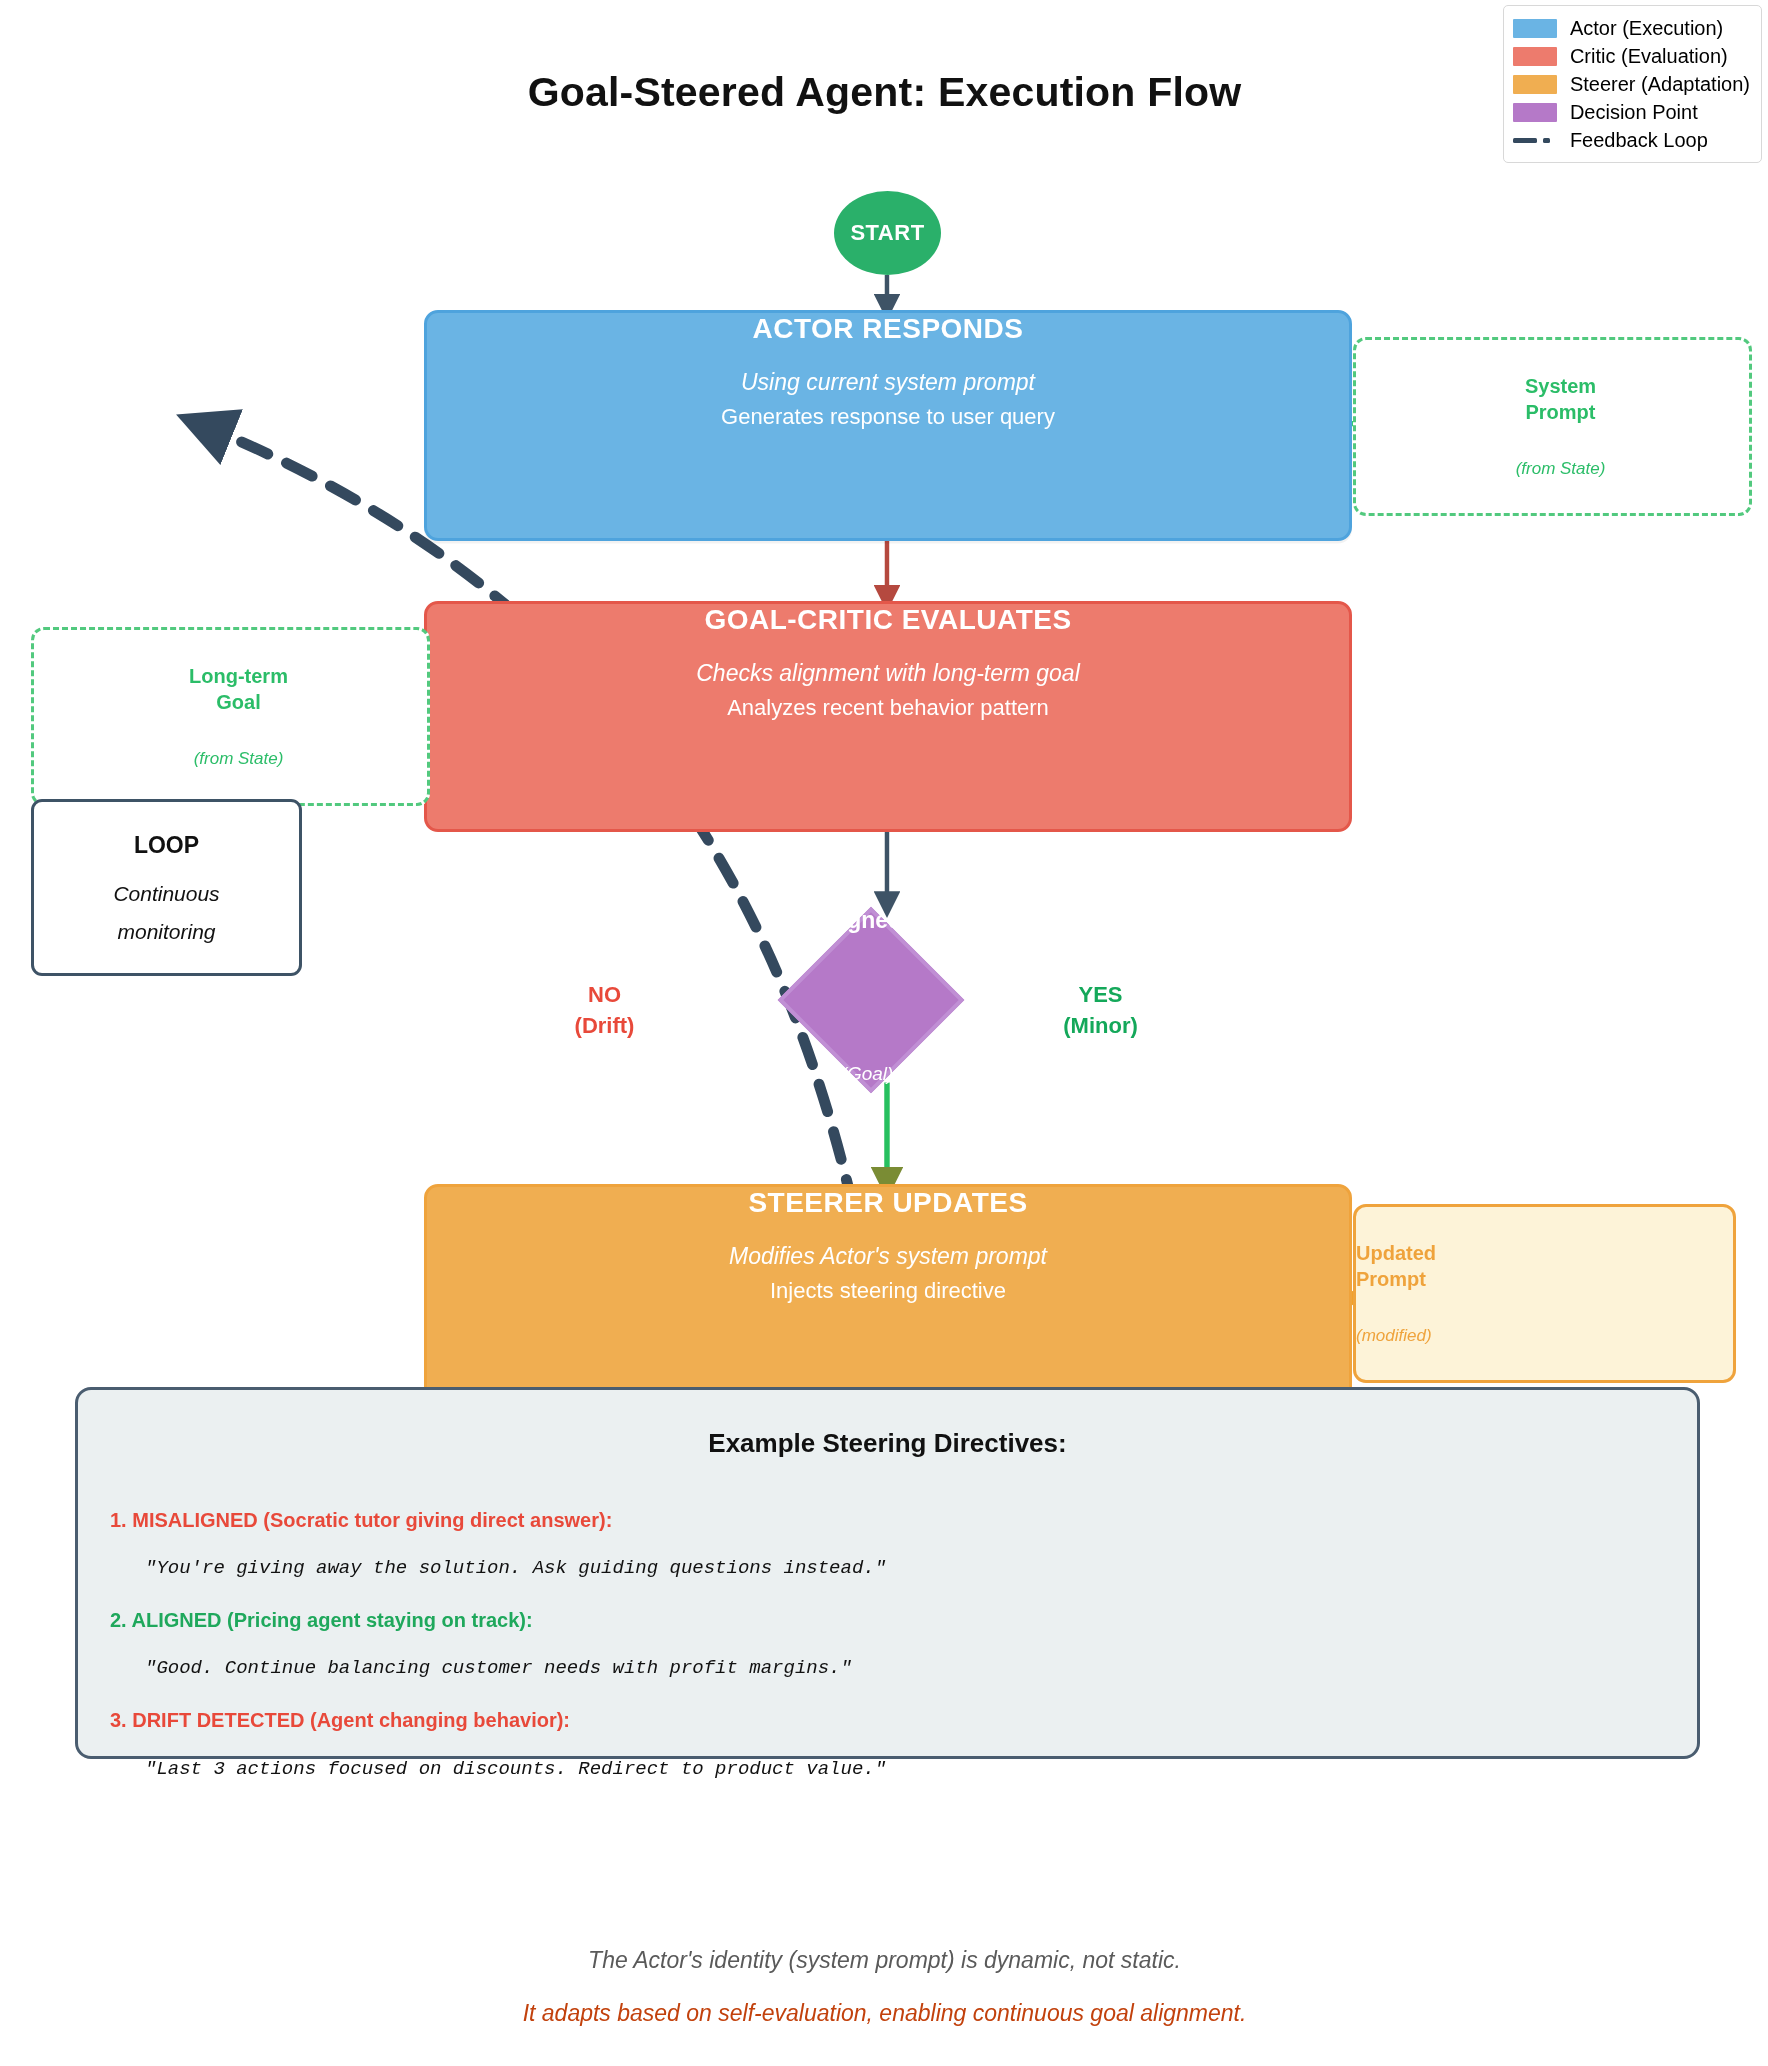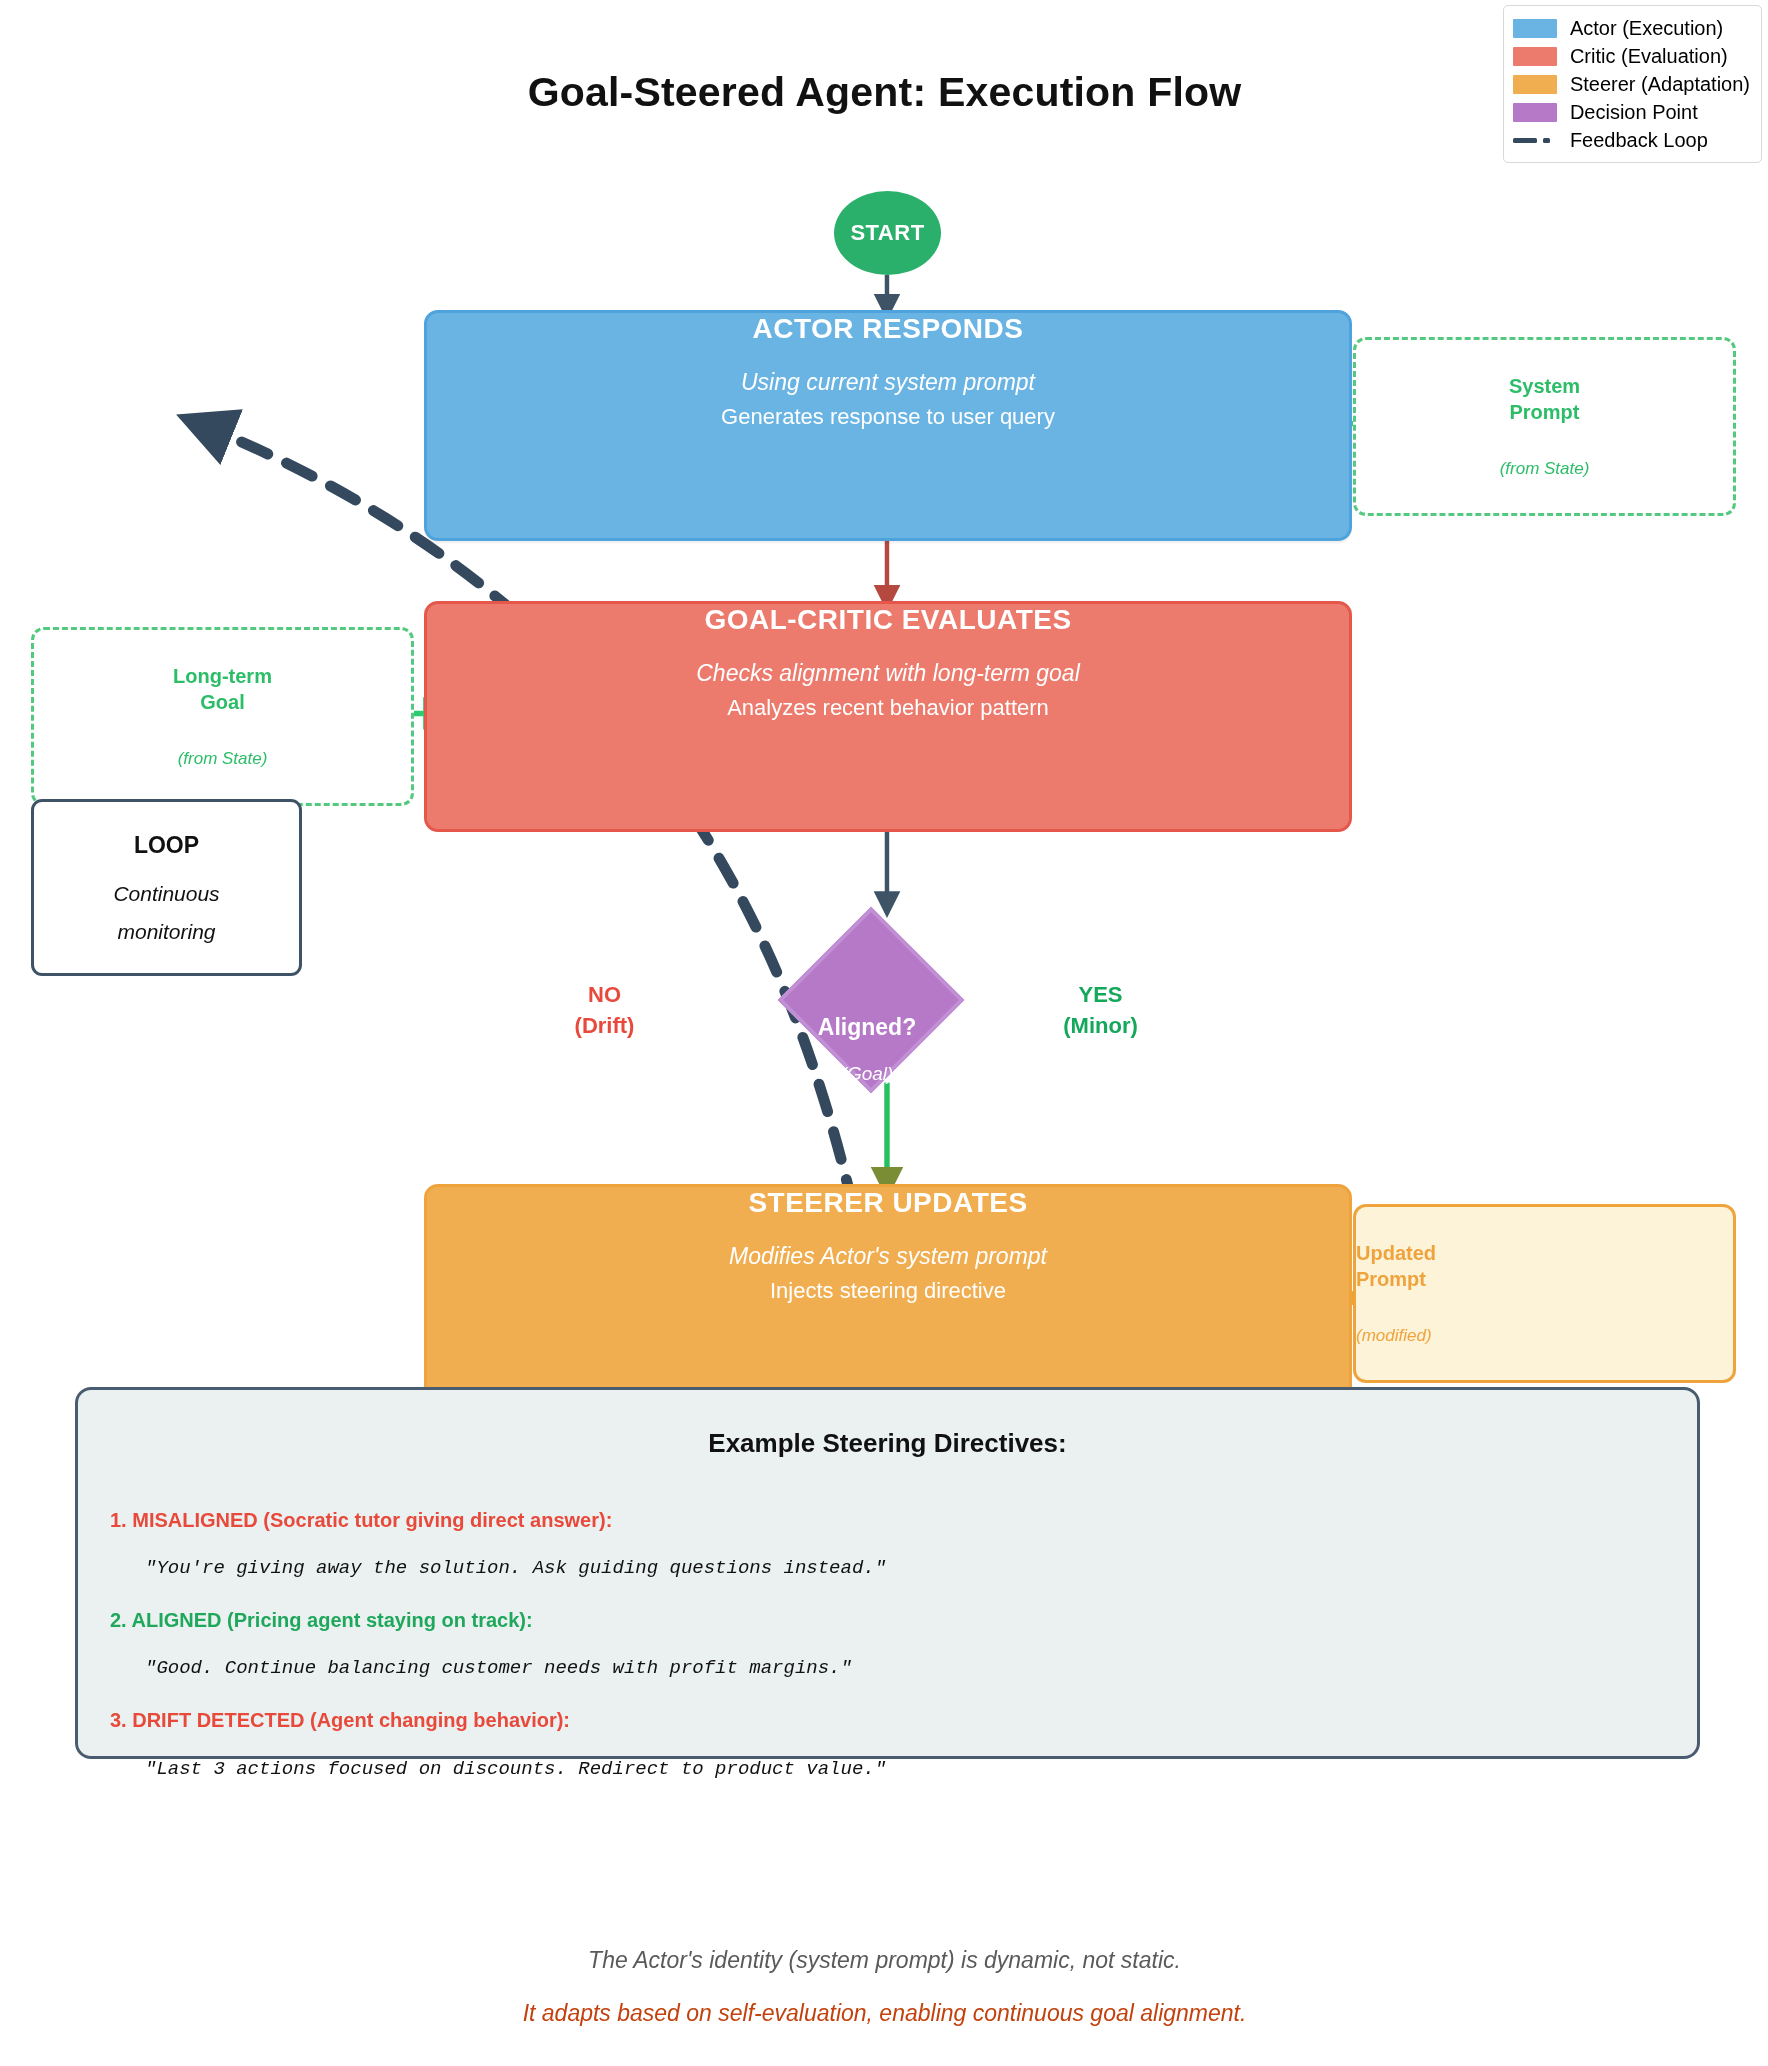--- a/index.html
+++ b/index.html
@@ -56,33 +56,33 @@
   
   #diamond-wrap{left:778px;top:907px;width:178px;height:178px;}
   #diamond{
     position:absolute;left:50%;top:50%;width:124px;height:124px;
     margin-left:-62px;margin-top:-62px;
     background:#b579c8;border:4.5px solid #c08fd4;
     transform:rotate(45deg);
   }
   #diamond-text{
     position:absolute;left:0;top:0;width:178px;height:178px;
-    display:flex;flex-direction:column;align-items:center;justify-content:flex-end;
+    display:flex;flex-direction:column;align-items:center;justify-content:space-between;
   }
   #diamond-text .d-t{color:#fff;font-weight:bold;font-size:23px;}
   #diamond-text .d-s{color:#fff;font-style:italic;font-size:19px;margin-top:22px;}
 
   .branch-label{text-align:center;font-weight:bold;font-size:22px;line-height:1.42;}
   #no-label{left:525px;top:979px;width:159px;color:#e8493a;}
   #yes-label{left:1021px;top:979px;width:159px;color:#14a85a;}
 
   
   .state-box{
     border:3.5px dashed #52c97e;border-radius:13px;background:#fff;
-    display:flex;flex-direction:column;align-items:center;justify-content:center;
+    display:flex;flex-direction:column;align-items:center;justify-content:center;padding-left:16px;
   }
   .state-box .s-t{color:#2bbd68;font-weight:bold;font-size:20px;text-align:center;line-height:1.26;}
   .state-box .s-s{color:#2bbd68;font-style:italic;font-size:17px;text-align:center;margin-top:34px;}
   #sysprompt-box{left:1353px;top:337px;width:377px;height:173px;}
   #longterm-box{left:31px;top:627px;width:377px;height:173px;}
 
   
   #updated-box{
     left:1353px;top:1204px;width:377px;height:173px;
     border:3.5px solid #efa33c;border-radius:13px;background:#fdf3d8;

